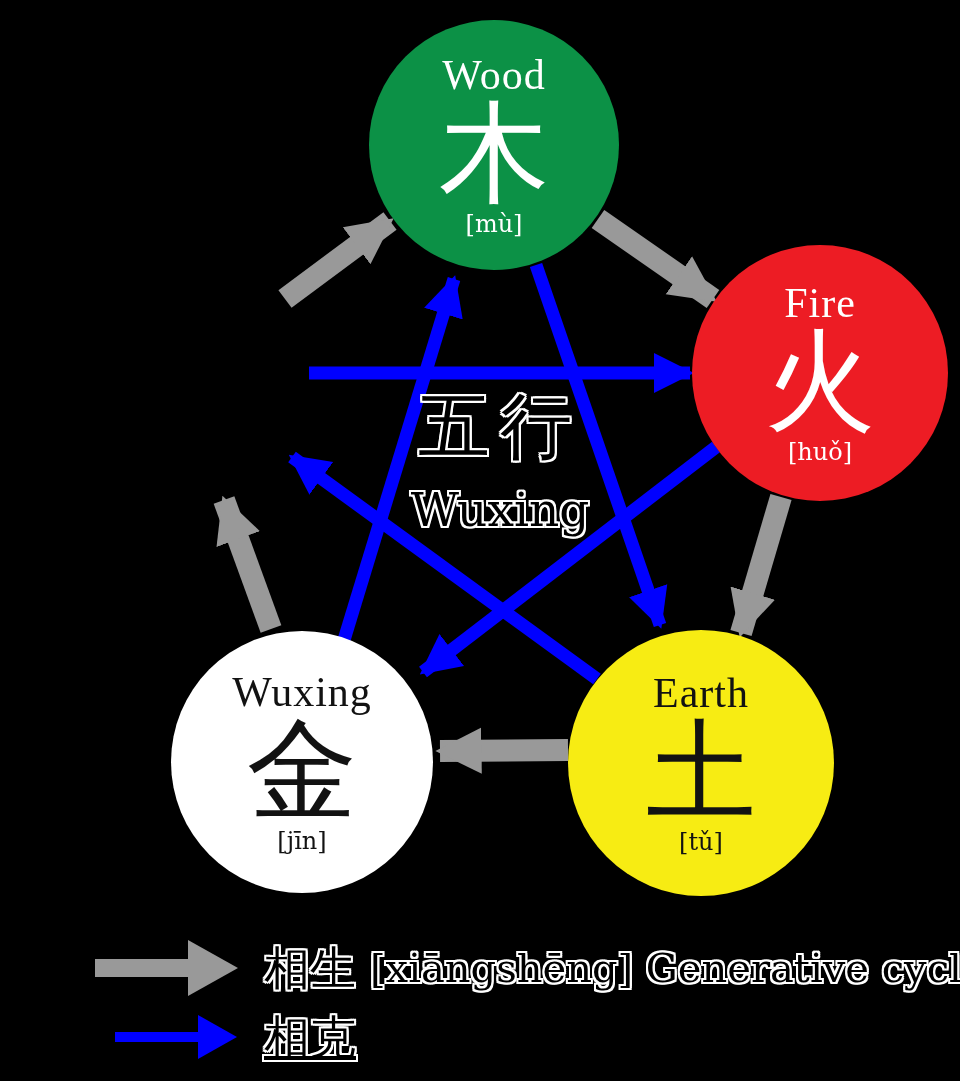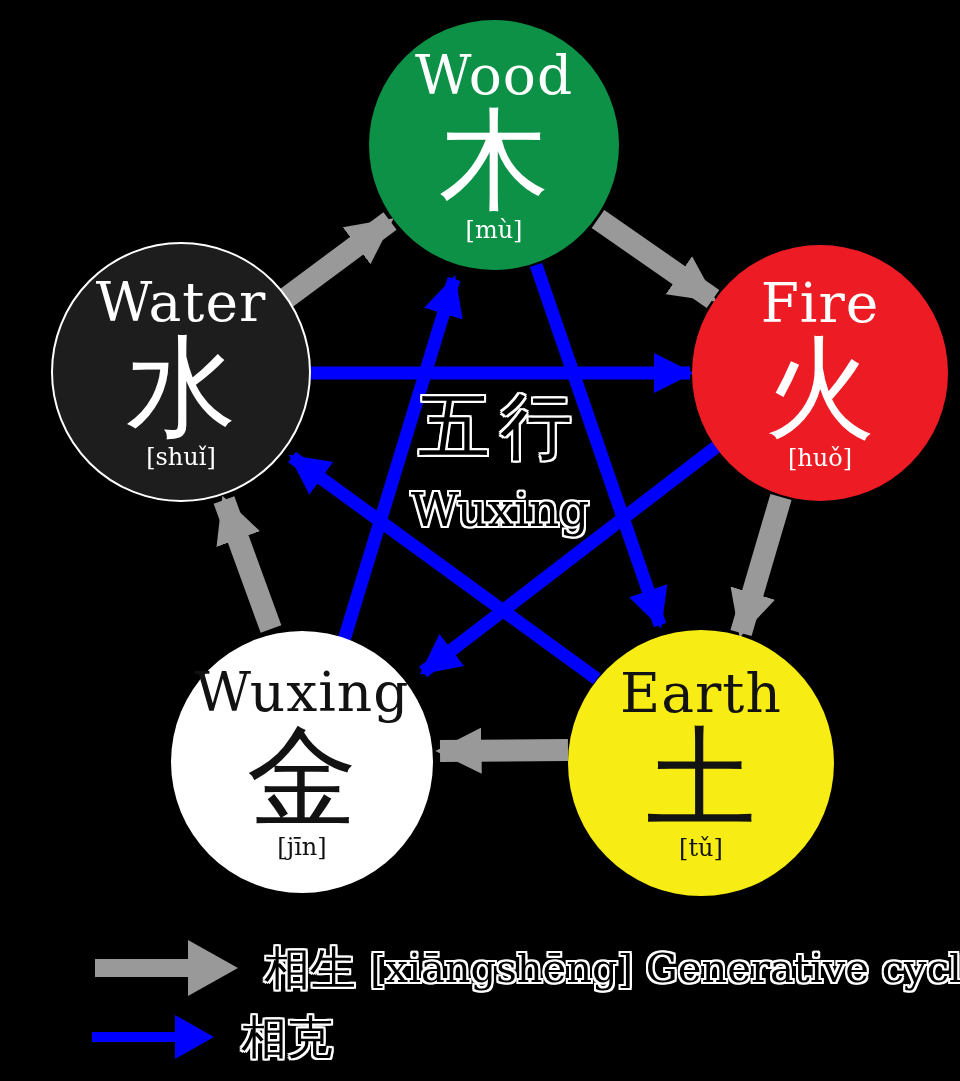--- a/index.html
+++ b/index.html
@@ -13,41 +13,41 @@
     position:absolute; z-index:2; border-radius:50%;
     display:flex; flex-direction:column; align-items:center; justify-content:center;
     text-align:center;
   }
   .c-wood  { left:369px; top:20px;  width:250px; height:250px; }
   .c-fire  { left:692px; top:245px; width:256px; height:256px; }
   .c-earth { left:568px; top:630px; width:266px; height:266px; }
   .c-metal { left:171px; top:631px; width:262px; height:262px; }
   .c-water { left:51px;  top:242px; width:256px; height:256px; border:2px solid #fff; }
 
-  .el-name   { font-size:55px; line-height:1; letter-spacing:1px; }
+  .el-name   { font-size:42px; line-height:1; letter-spacing:1px;font-family:Liberation Serif, serif; }
   .el-hanzi  { font-size:110px; line-height:1.05; font-family:"DejaVu Serif", serif; }
   .el-pinyin { font-size:24px; line-height:1; }
 
   .outlined {
     color:#000;
     text-shadow:
       -2px -2px 0 #fff, 2px -2px 0 #fff, -2px 2px 0 #fff, 2px 2px 0 #fff,
       -2px 0 0 #fff, 2px 0 0 #fff, 0 -2px 0 #fff, 0 2px 0 #fff;
   }
 
   .center-label {
     position:absolute; z-index:2; left:350px; top:390px; width:300px;
     text-align:center;
   }
   .center-hanzi { font-size:72px; line-height:1; letter-spacing:10px; }
   .center-roman { font-size:47px; line-height:1; margin-top:24px; }
 
   .legend-row { position:absolute; z-index:2; display:flex; align-items:center; }
   .legend-generative { left:95px;  top:938px; }
-  .legend-destructive{ left:92px; top:1014px; }
+  .legend-destructive{ left:115px; top:1014px;text-decoration:underline; }
   .legend-icon { flex:0 0 auto; }
   .legend-text { margin-left:24px; white-space:nowrap; display:flex; align-items:center; }
   .legend-hanzi  { font-size:46px; line-height:1; margin-right:14px; }
   .legend-rest   { font-size:40px; line-height:1; }
 </style>
 </head>
 <body>
 
 <div class="stage" style="background: rgb(0, 0, 0);">
 
@@ -91,25 +91,20 @@
     <div class="el-hanzi">土</div>
     <div class="el-pinyin">[tǔ]</div>
   </div>
 
   <div class="circle c-metal" style="background: rgb(255, 255, 255); color: rgb(18, 18, 18);">
     <div class="el-name">Wuxing</div>
     <div class="el-hanzi">金</div>
     <div class="el-pinyin">[jīn]</div>
   </div>
 
-  <div class="circle c-water" style="background: rgb(29, 29, 29); color: rgb(255, 255, 255);">
-    <div class="el-name">Water</div>
-    <div class="el-hanzi">水</div>
-    <div class="el-pinyin">[shuǐ]</div>
-  </div>
 
   <div class="center-label">
     <div class="center-hanzi outlined">五行</div>
     <div class="center-roman outlined">Wuxing</div>
   </div>
 
   <div class="legend-row legend-generative">
     <svg class="legend-icon" width="145" height="60" viewBox="0 0 145 60">
       <rect class="fill-gen" x="0" y="21" width="96" height="18" fill="#999999"></rect>
       <polygon class="fill-gen" points="93,2 93,58 143,30" fill="#999999"></polygon>

